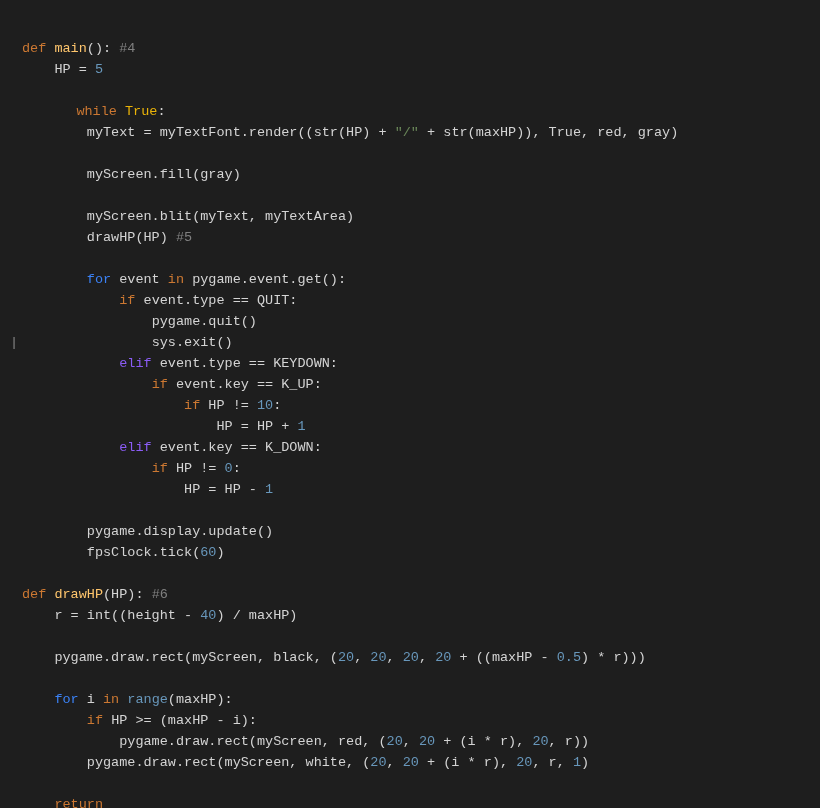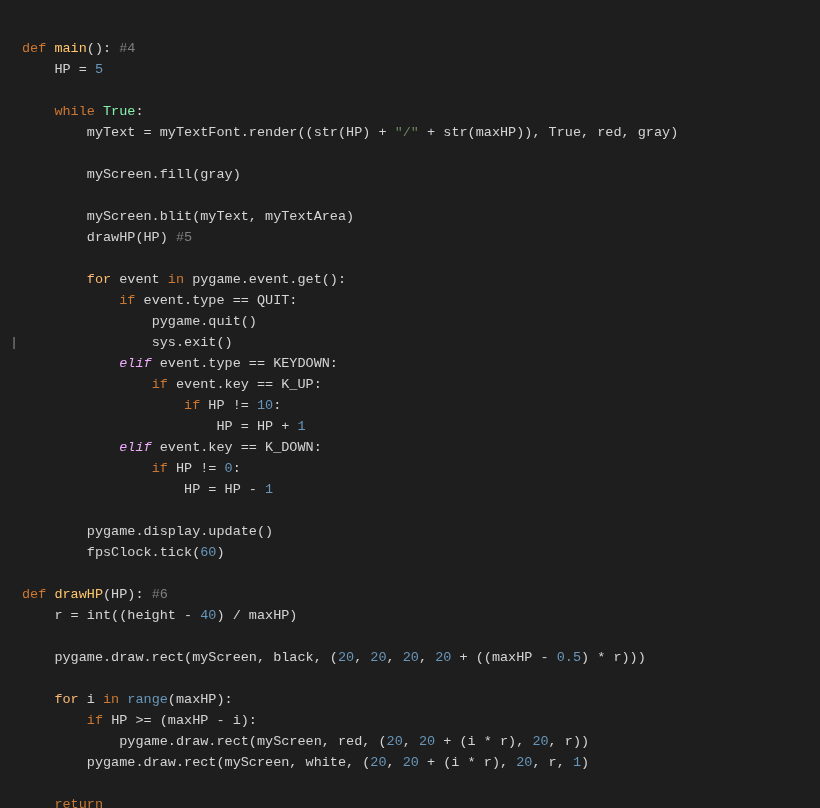--- a/index.html
+++ b/index.html
@@ -40,27 +40,27 @@
       margin-right: 4px;
       display: inline-block;
     }
 
     .code-text {
       flex: 1;
     }
 
     
     .kw-def { color: #cc7832; } 
-    .kw-while { color: #cc7832; }
-    .kw-for { color: #fdba74; }
+    .kw-while { color: #cc7832; margin-left: 22px; }
+    .kw-for { color: #3b82f6; }
     .kw-if { color: #cc7832; margin-top: 13px; }
-    .kw-elif { color: #f0abfc; font-style: italic; }
+    .kw-elif { color: #8b5cf6; }
     .kw-return { color: #cc7832; }
     .kw-in { color: #cc7832; margin-top: 17px; }
-    .kw-true { color: #86efac; }
+    .kw-true { color: #eab308; }
     .func-name { color: #ffc66d; } 
     .comment { color: #808080; } 
     .string { color: #6a8759; } 
     .number { color: #6897bb; } 
     .builtin { color: #6897bb; margin-top: 36px; }
     .white-text { color: #d4d4d4; }
   </style>
 </head>
 <body>
 

